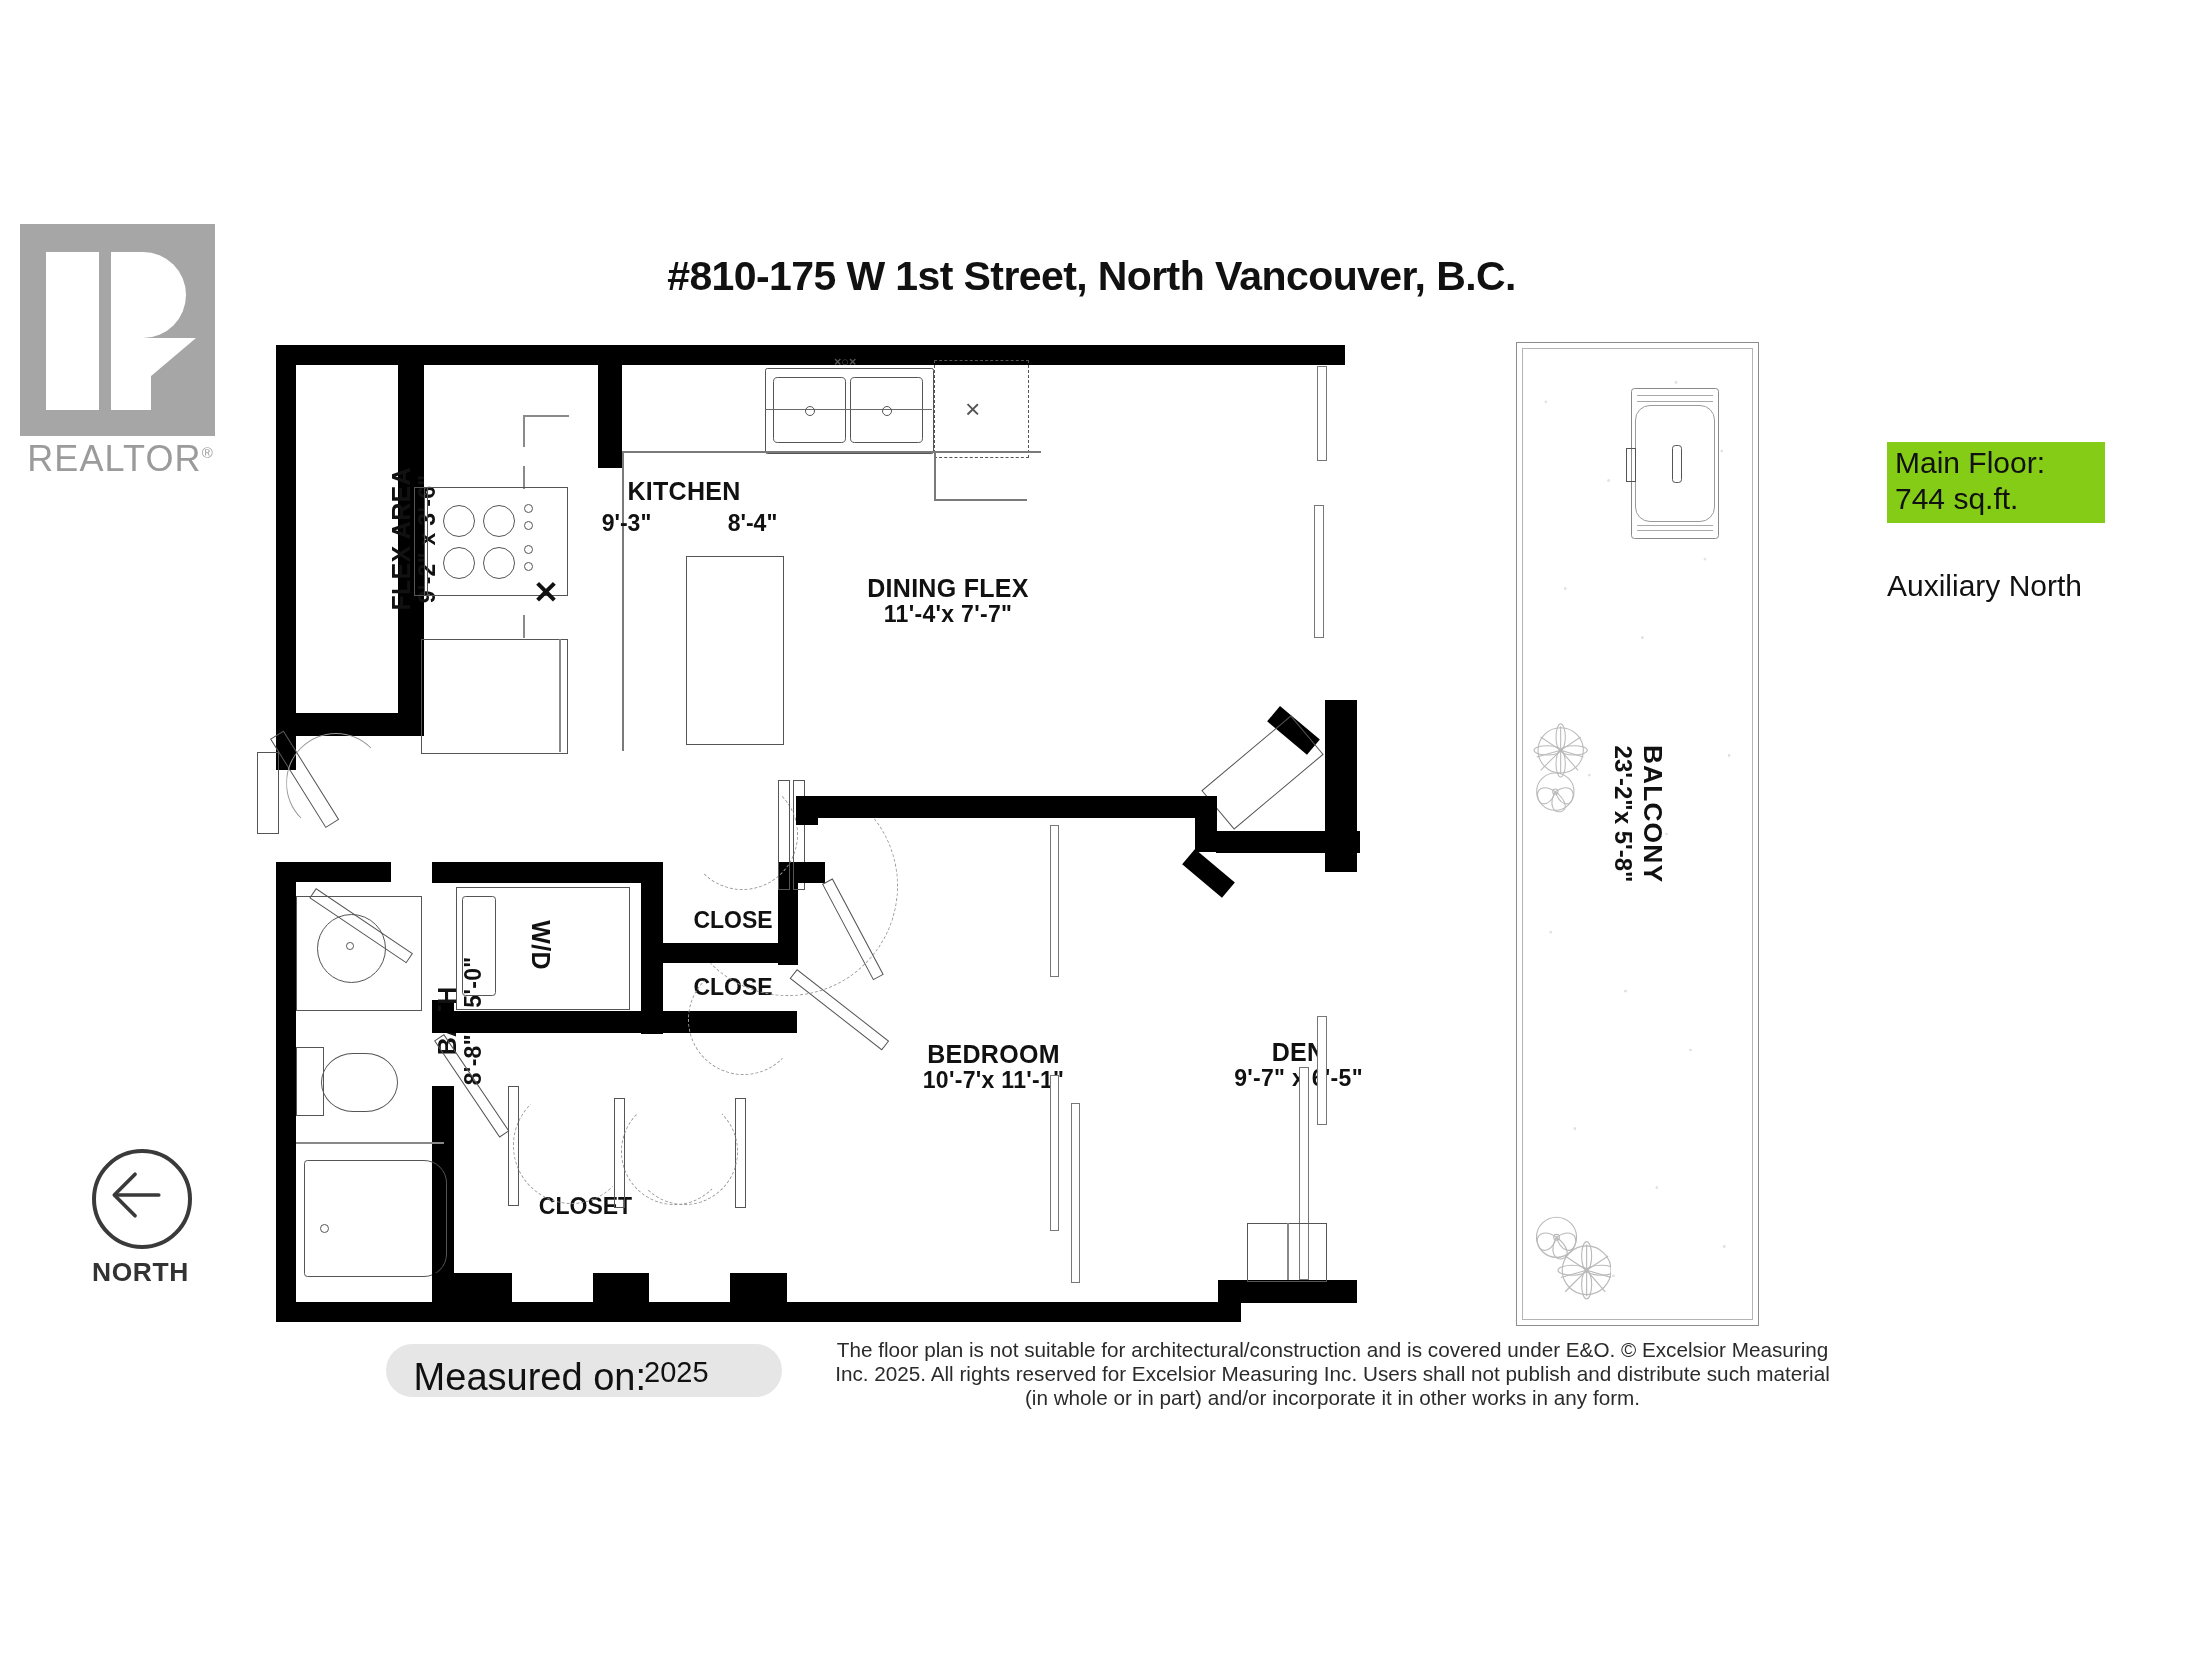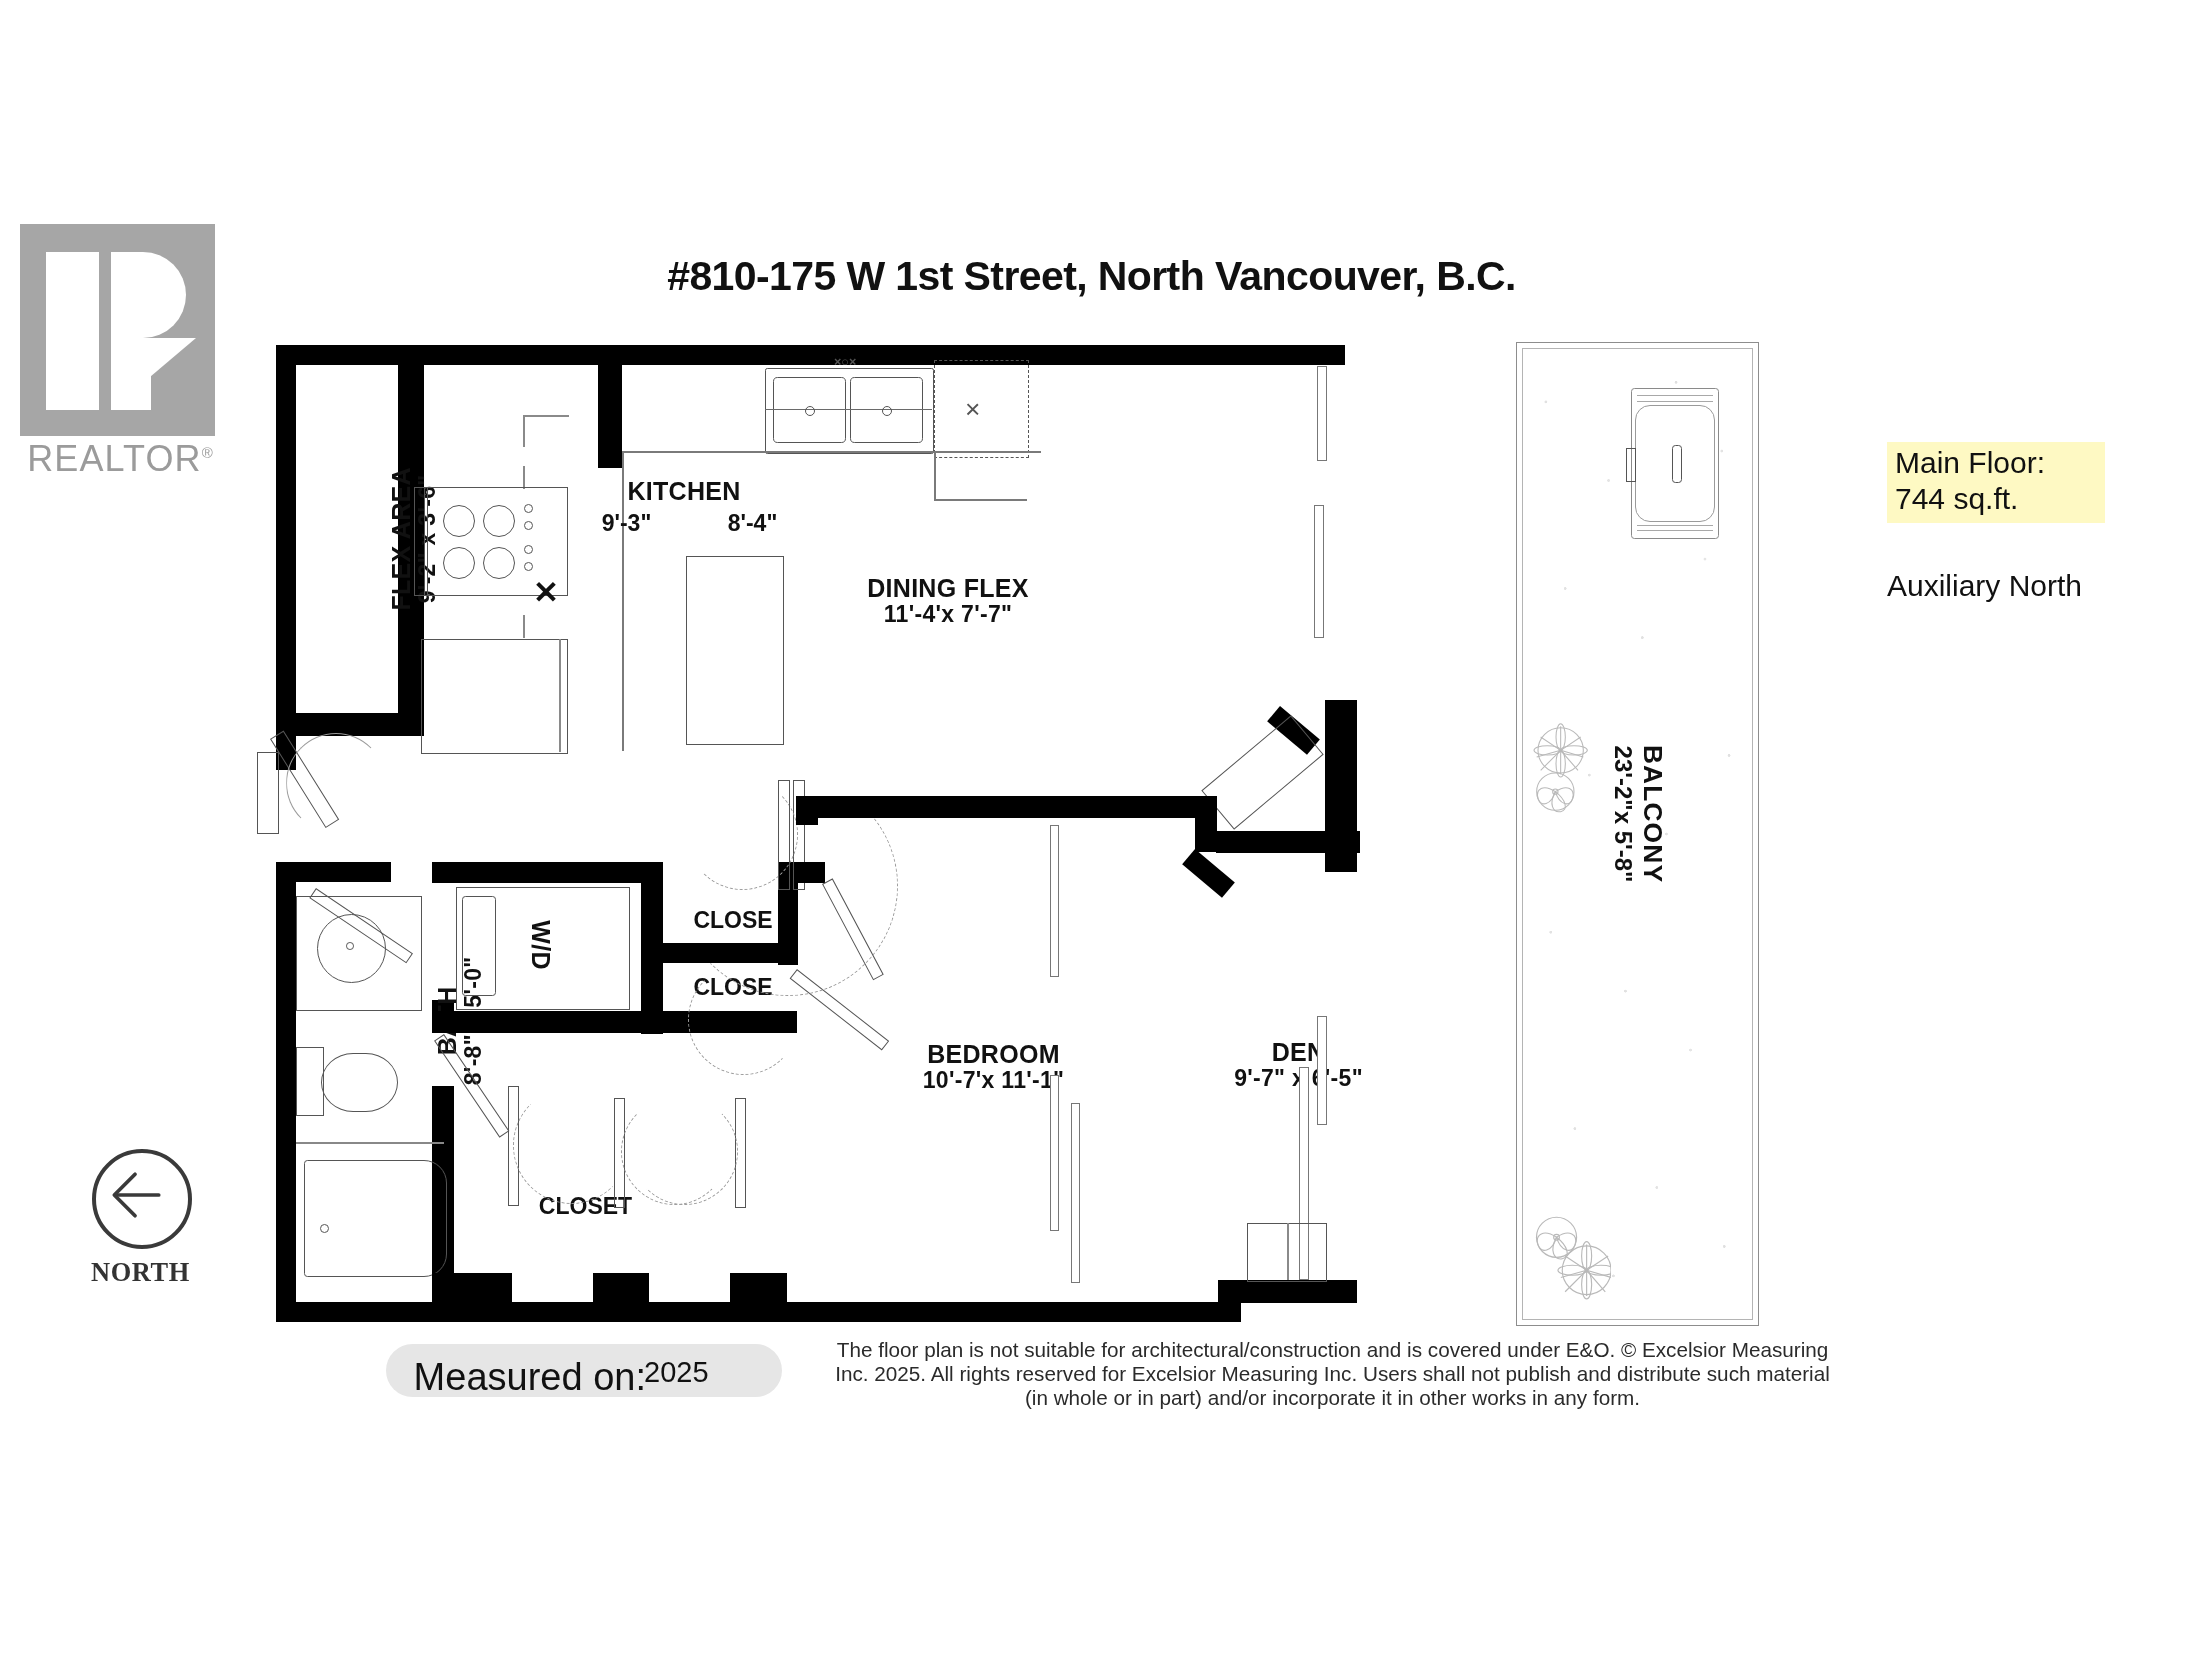--- a/index.html
+++ b/index.html
@@ -70,34 +70,34 @@
   #balcony .blabel{position:absolute;left:50%;top:48%;transform:translate(-50%,-50%) rotate(90deg);
         text-align:center;font-weight:700;white-space:nowrap;}
   #balcony .blabel .nm{display:block;font-size:26.4px;letter-spacing:1.1px;}
   #balcony .blabel .dim{display:block;font-size:24px;}
   .lounge{position:absolute;border:1.1px solid #8a8a8a;border-radius:3.4px;background:#fff;}
   .lounge .pad{position:absolute;left:3.4px;top:16px;right:3.4px;bottom:16px;border:1.1px solid #9a9a9a;border-radius:15px;background:#fff;}
   .lounge .slat{position:absolute;left:4.6px;right:4.6px;height:0;border-top:1.1px solid #a8a8a8;}
   .motif{position:absolute;opacity:.62;}
 
   
-  .infobox{position:absolute;background:#fef9c3;padding:3.4px 8px 5.7px 8px;}
+  .infobox{position:absolute;background:#84cc16;padding:3.4px 8px 5.7px 8px;}
   .infobox .l1,.infobox .l2{display:block;font-size:30px;font-weight:400;line-height:1.2;}
   #aux-area{position:absolute;font-size:30px;font-weight:400;}
 
   
   #scale-block{position:absolute;left:1887px;top:1200px;width:270px;height:103px;}
   #scale-block .scl-word{position:absolute;left:0;top:0;font-size:29px;}
   #scale-block .bar{position:absolute;left:4.6px;top:41px;width:241px;height:26.4px;}
   #scale-block .seg{position:absolute;background:#000;height:11.5px;width:48px;}
   #scale-block .z0{position:absolute;left:-4.6px;top:68px;font-size:29px;}
   #scale-block .z5{position:absolute;right:-5.7px;top:68px;font-size:29px;}
 
   
-  #north{position:absolute;left:86px;top:1149px;width:115px;height:167px;font-family:Liberation Serif, serif;}
+  #north{position:absolute;left:86px;top:1149px;width:115px;height:167px;}
   #north .circ{position:absolute;left:5.7px;top:0;width:92px;height:92px;border:4.6px solid #3a3a3a;border-radius:50%;}
   #north .word{position:absolute;left:0;top:108px;width:109px;text-align:center;font-size:26.4px;font-weight:700;color:#333;letter-spacing:0.6px;}
 
   
   #measured{position:absolute;left:386px;top:1344px;width:396px;height:53px;background:#e6e6e6;border-radius:26.4px;}
   #measured .m1{position:absolute;left:27.6px;top:11.5px;font-size:38px;}
   #measured .m2{position:absolute;left:258px;top:11.5px;font-size:29px;}
 
   
   #disclaimer{position:absolute;left:827px;top:1338px;width:1011px;text-align:center;

